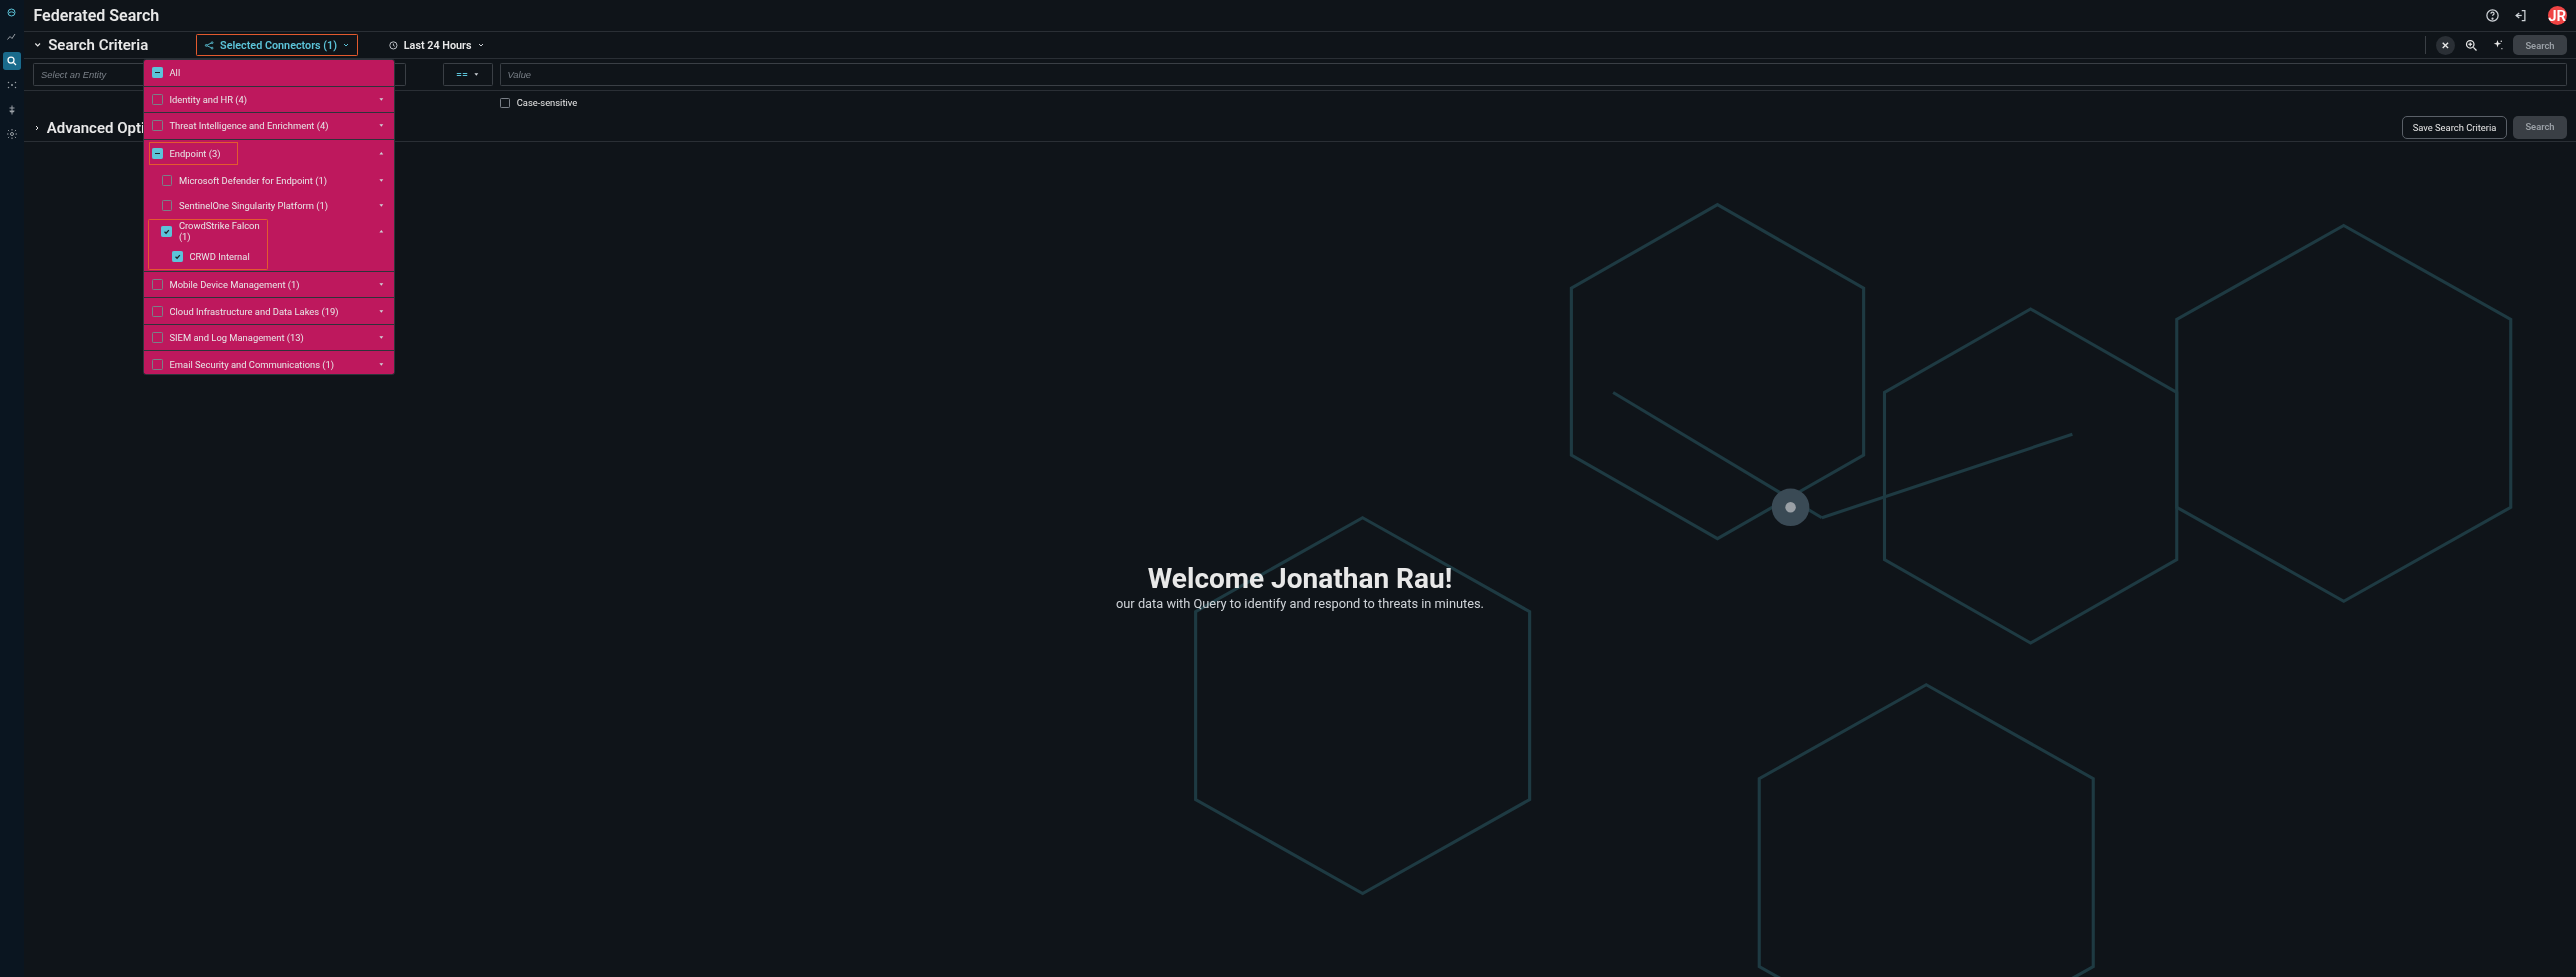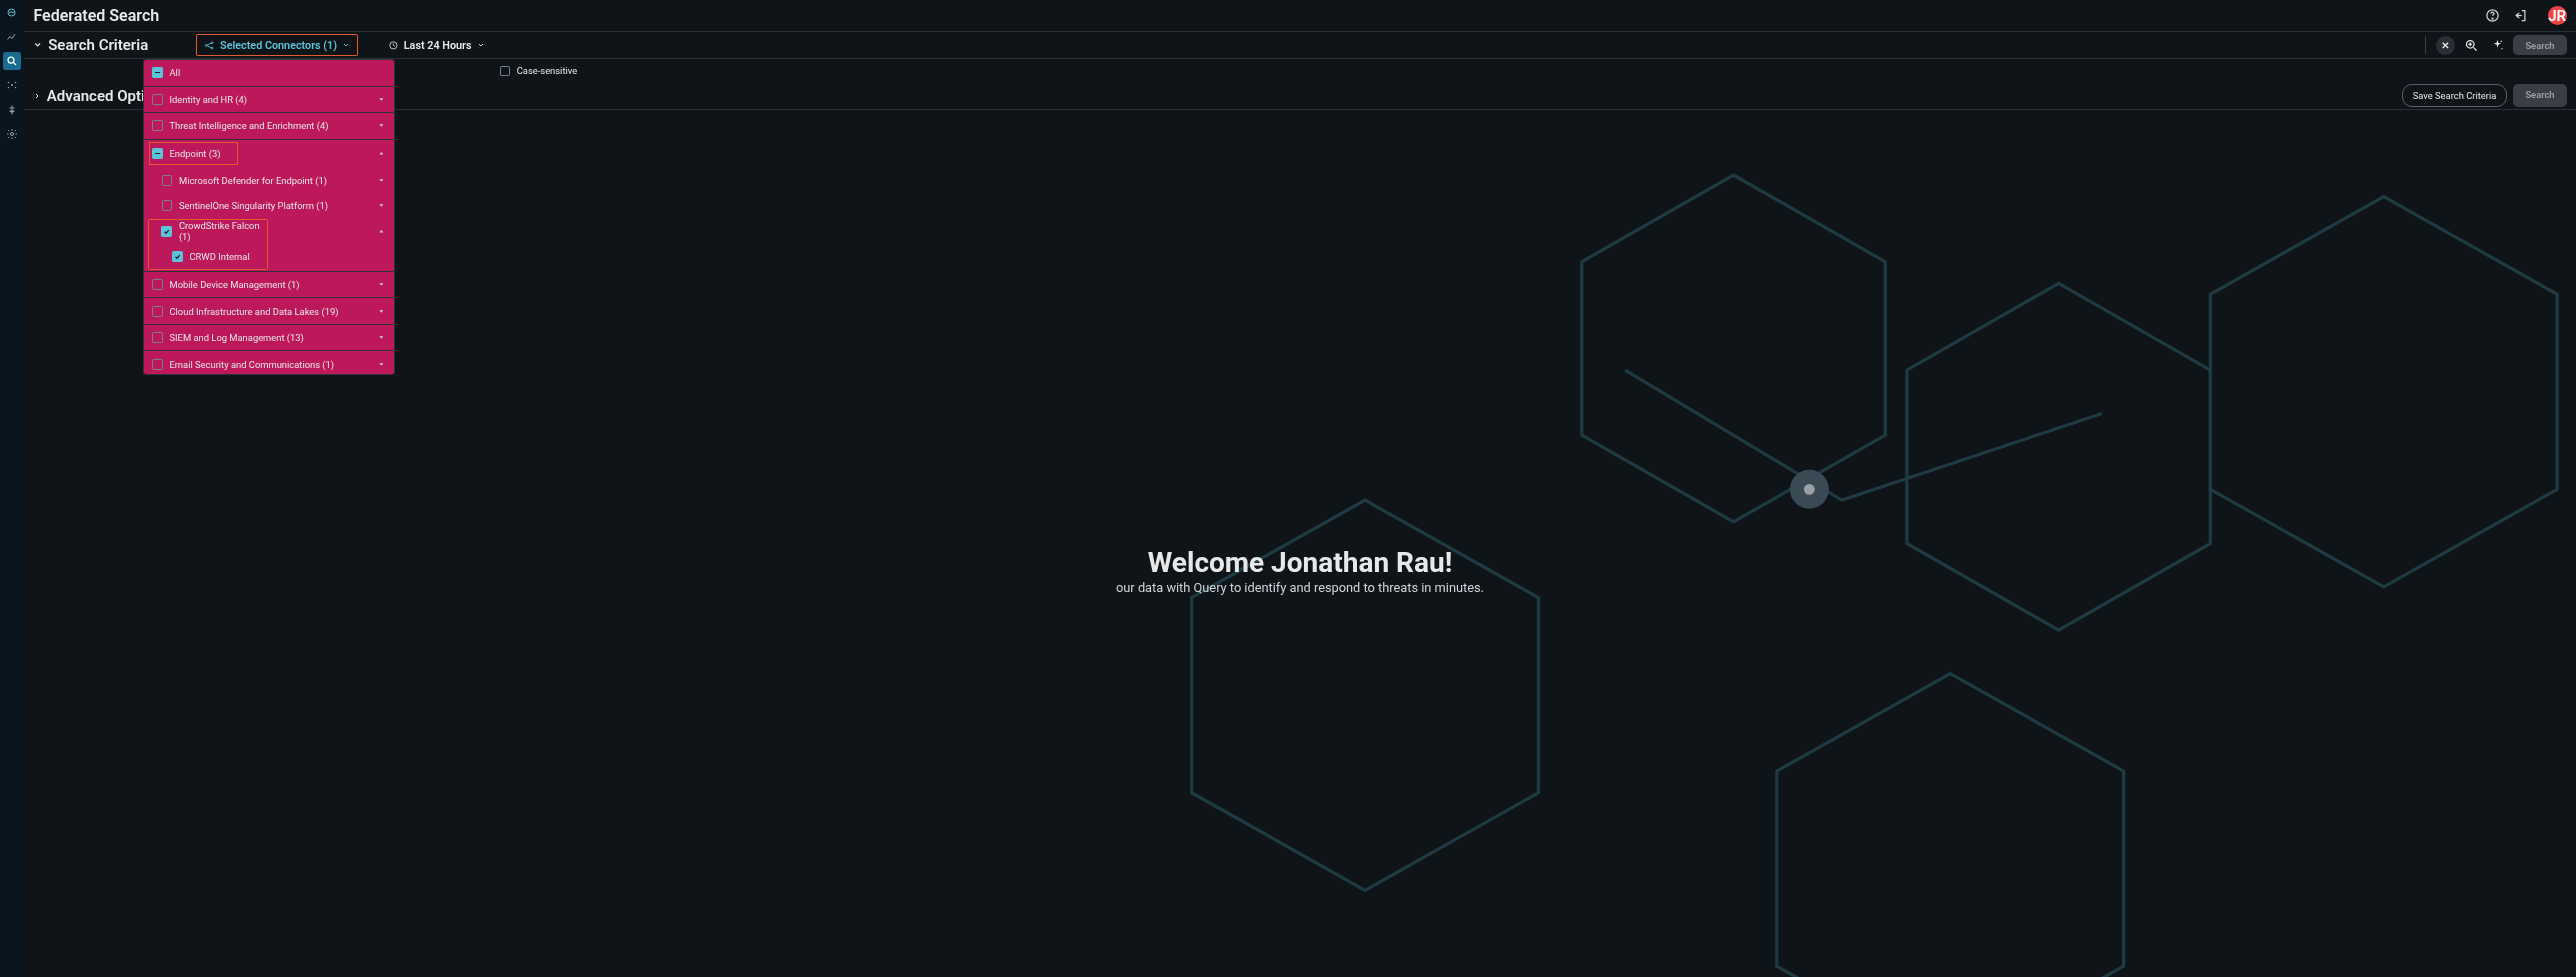--- a/index.html
+++ b/index.html
@@ -169,21 +169,21 @@
     height: 28px;
     display: flex; align-items: center;
     padding: 0 9.4px;
     border-bottom: 0.7px solid #2a2f35;
     gap: 5.4px;
   }
   .adv-left { display: flex; align-items: center; gap: 5.4px; cursor: pointer; }
   .adv-right { margin-left: auto; display: flex; gap: 6.7px; }
   .save-btn {
     border: 0.7px solid #5a6068;
-    border-radius: 10px;
+    border-radius: 5px;
     padding: 4.7px 9.4px;
     cursor: pointer;
     font-size: 9.4px;
     margin-left: 17px;
   }
 
   
   .content {
     flex: 1;
     position: relative;
@@ -378,20 +378,30 @@
           <svg width="15" height="15" viewBox="0 0 24 24" fill="#e8e8e8">
               <path d="M12 3l1.5 4.5L18 9l-4.5 1.5L12 15l-1.5-4.5L6 9l4.5-1.5L12 3z"></path>
               <circle cx="18" cy="5" r="1.2"></circle>
               <circle cx="19" cy="17" r="1"></circle>
             </svg>
         </div>
         <div class="search-btn">Search</div>
       </div>
     </div>
 
+    <div class="filter-row">
+      <input class="entity-input" placeholder="Select an Entity" style="">
+      <div class="op-select">
+        <span>==</span>
+        <svg width="6.7" height="6.7" viewBox="0 0 24 24" fill="#cfd3d8">
+            <polygon points="5 8 19 8 12 17"></polygon>
+          </svg>
+      </div>
+      <input class="value-input" placeholder="Value" style="">
+    </div>
 
     <div class="case-row">
       <div class="checkbox"></div>
       <span>Case-sensitive</span>
     </div>
 
     <div class="adv-row">
       <div class="adv-left">
         <svg width="8" height="8" viewBox="0 0 24 24" fill="none" stroke="#e8e8e8" stroke-width="3">
             <polyline points="9 6 15 12 9 18"></polyline>

